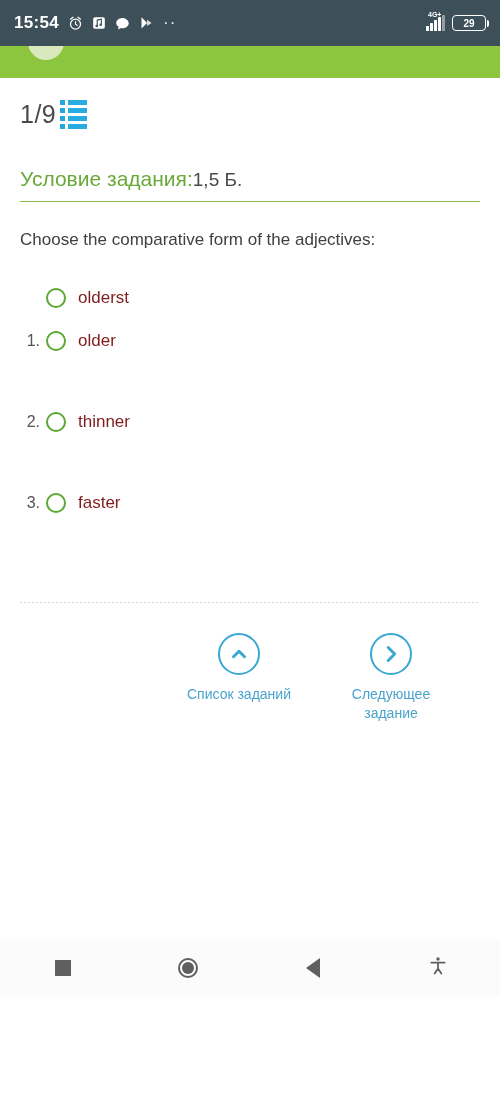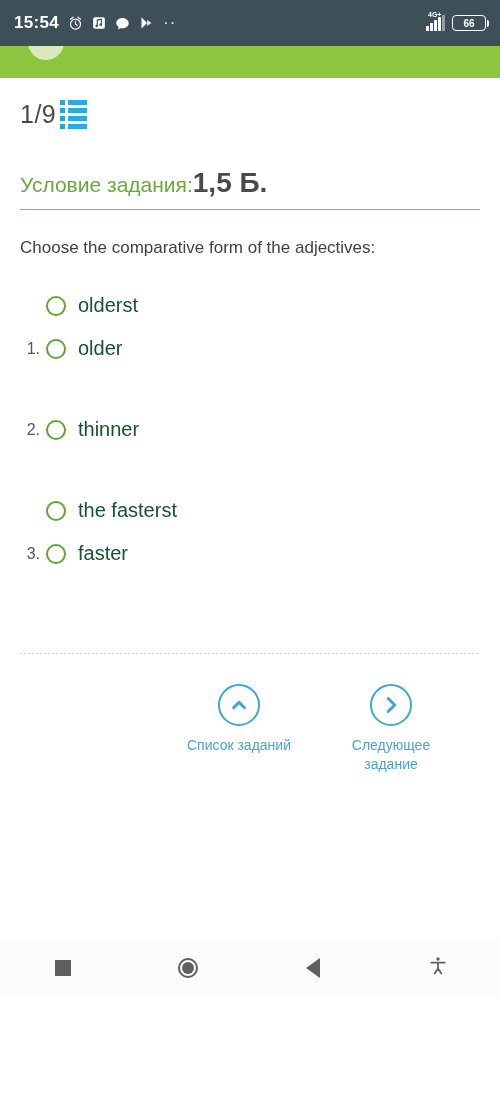--- a/index.html
+++ b/index.html
@@ -52,36 +52,36 @@
   .list-ico { display:flex; flex-direction:column; gap:3px; }
   .list-ico .row { display:flex; align-items:center; gap:3px; }
   .list-ico .sq { width:5px; height:5px; background:#22a7e0; }
   .list-ico .ln { width:19px; height:5px; background:#29abe2; }
 
   .task-head {
     display:flex; align-items:baseline; justify-content:flex-start;
     margin-top:38px; padding-bottom:10px; border-bottom:1.6px solid #8ab74e;
   }
   .task-title { font-size:21px; color:#6aa939; font-weight:400; }
-  .task-points { font-size:28px; color:#4a4a4a; font-weight:700; }
+  .task-points { font-size:19px; color:#4a4a4a; font-weight:400; }
 
   .question { margin-top:28px; font-size:17px; color:#404040; font-weight:400; }
 
   .groups { margin-top:26px; }
   .opt-group { margin-bottom:38px; }
   .opt-row { display:flex; align-items:center; height:43px; }
   .opt-num {
     width:26px; text-align:right; padding-right:6px;
     font-size:16px; color:#555; font-weight:300;
   }
   .radio {
     width:20px; height:20px; border-radius:50%;
     border:2.2px solid #5ba832; background:transparent; flex:none;
   }
-  .opt-label { margin-left:12px; font-size:20px; color:#14532d; font-weight:400; }
+  .opt-label { margin-left:12px; font-size:17px; color:#7f1d1d; font-weight:400; }
 
   .answer-btn {
     margin-top:16px; margin-left:0;
     width:158px; height:46px; border:none; border-radius:6px;
     background:#17aee5; color:#ffffff; font-size:16px;
     font-family:"Liberation Sans", sans-serif; cursor:pointer;
   }
 
   .divider {
     margin-top:78px; height:1px; width:100%;
@@ -148,21 +148,21 @@
     <div class="sb-right">
       <span class="sig-wrap">
         <span class="sig-label">4G+</span>
         <span class="bar" style="height:5px"></span>
         <span class="bar" style="height:8px"></span>
         <span class="bar" style="height:11px"></span>
         <span class="bar" style="height:14px"></span>
         <span class="bar" style="height:16px;opacity:.45"></span>
       </span>
       <span class="batt">
-        <span>66</span>
+        <span>29</span>
       </span>
     </div>
   </div>
 
   <div class="greenbar">
     <div class="avatar-peek"></div>
   </div>
 
   <div class="content">
 
@@ -212,25 +212,20 @@
 
       <div class="opt-group">
         <div class="opt-row">
           <span class="opt-num">2.</span>
           <span class="radio"></span>
           <span class="opt-label">thinner</span>
         </div>
       </div>
 
       <div class="opt-group">
-        <div class="opt-row">
-          <span class="opt-num"></span>
-          <span class="radio"></span>
-          <span class="opt-label">the fasterst</span>
-        </div>
         <div class="opt-row">
           <span class="opt-num">3.</span>
           <span class="radio"></span>
           <span class="opt-label">faster</span>
         </div>
       </div>
 
     </div>
 
 

